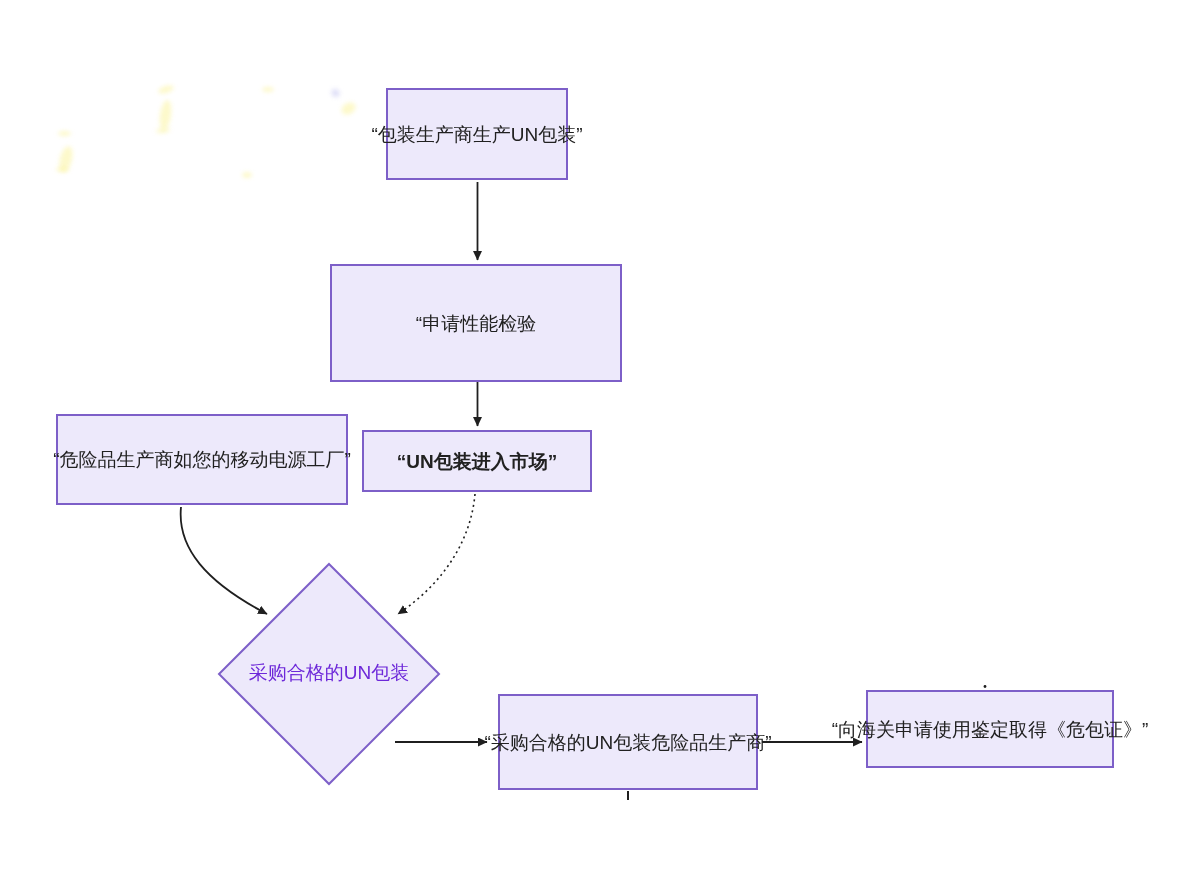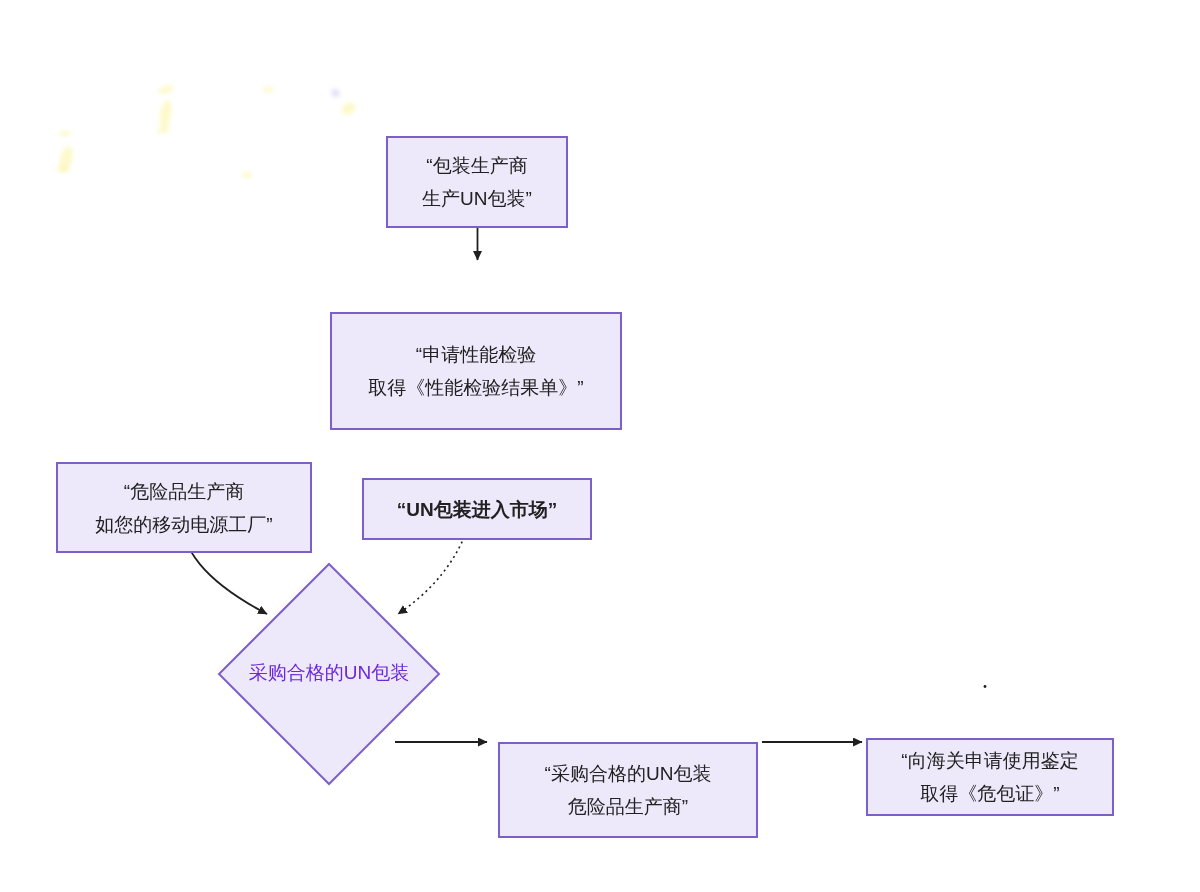--- a/index.html
+++ b/index.html
@@ -14,35 +14,34 @@
     height: 892px;
     background: #ffffff;
     overflow: hidden;
   }
   .node {
     position: absolute;
     box-sizing: border-box;
     background: #EDE9FB;
     border: 2px solid #7D5FC8;
     display: flex;
-    flex-direction: column;
+    flex-direction: row;
     align-items: center;
     justify-content: center;
     text-align: center;
     color: #212121;
     font-size: 19px;
     line-height: 33px;
     z-index: 2;
-    margin-top: 48px;
   }
   .node .line { white-space: nowrap; }
   #node-packaging-producer   { left: 386px; top: 88px;  width: 182px; height: 92px; }
   #node-performance-inspection{ left: 330px; top: 264px; width: 292px; height: 118px; }
   #node-market-entry         { left: 362px; top: 430px; width: 230px; height: 62px; font-weight: bold; }
-  #node-dg-manufacturer      { left: 56px;  top: 414px; width: 256px; height: 91px; }
+  #node-dg-manufacturer      { left: 56px;  top: 414px; width: 292px; height: 91px; }
   #node-fill-and-mark        { left: 498px; top: 694px; width: 260px; height: 96px; }
   #node-customs-certificate  { left: 866px; top: 690px; width: 248px; height: 78px; }
 
   #diamond-label {
     position: absolute;
     left: 219px; top: 658px; width: 220px; height: 30px;
     line-height: 30px;
     text-align: center;
     color: #6d28d9;
     font-size: 19px;
@@ -117,21 +116,20 @@
     <circle cx="985" cy="686.5" r="1.4" fill="#1f1f1f"></circle>
   </svg>
 
   <div class="node" id="node-packaging-producer">
     <div class="line">“包装生产商</div>
     <div class="line">生产UN包装”</div>
   </div>
 
   <div class="node" id="node-performance-inspection">
     <div class="line">“申请性能检验</div>
-    <div class="line">取得《性能检验结果单》”</div>
   </div>
 
   <div class="node" id="node-market-entry">
     <div class="line">“UN包装进入市场”</div>
   </div>
 
   <div class="node" id="node-dg-manufacturer">
     <div class="line">“危险品生产商</div>
     <div class="line">如您的移动电源工厂”</div>
   </div>

